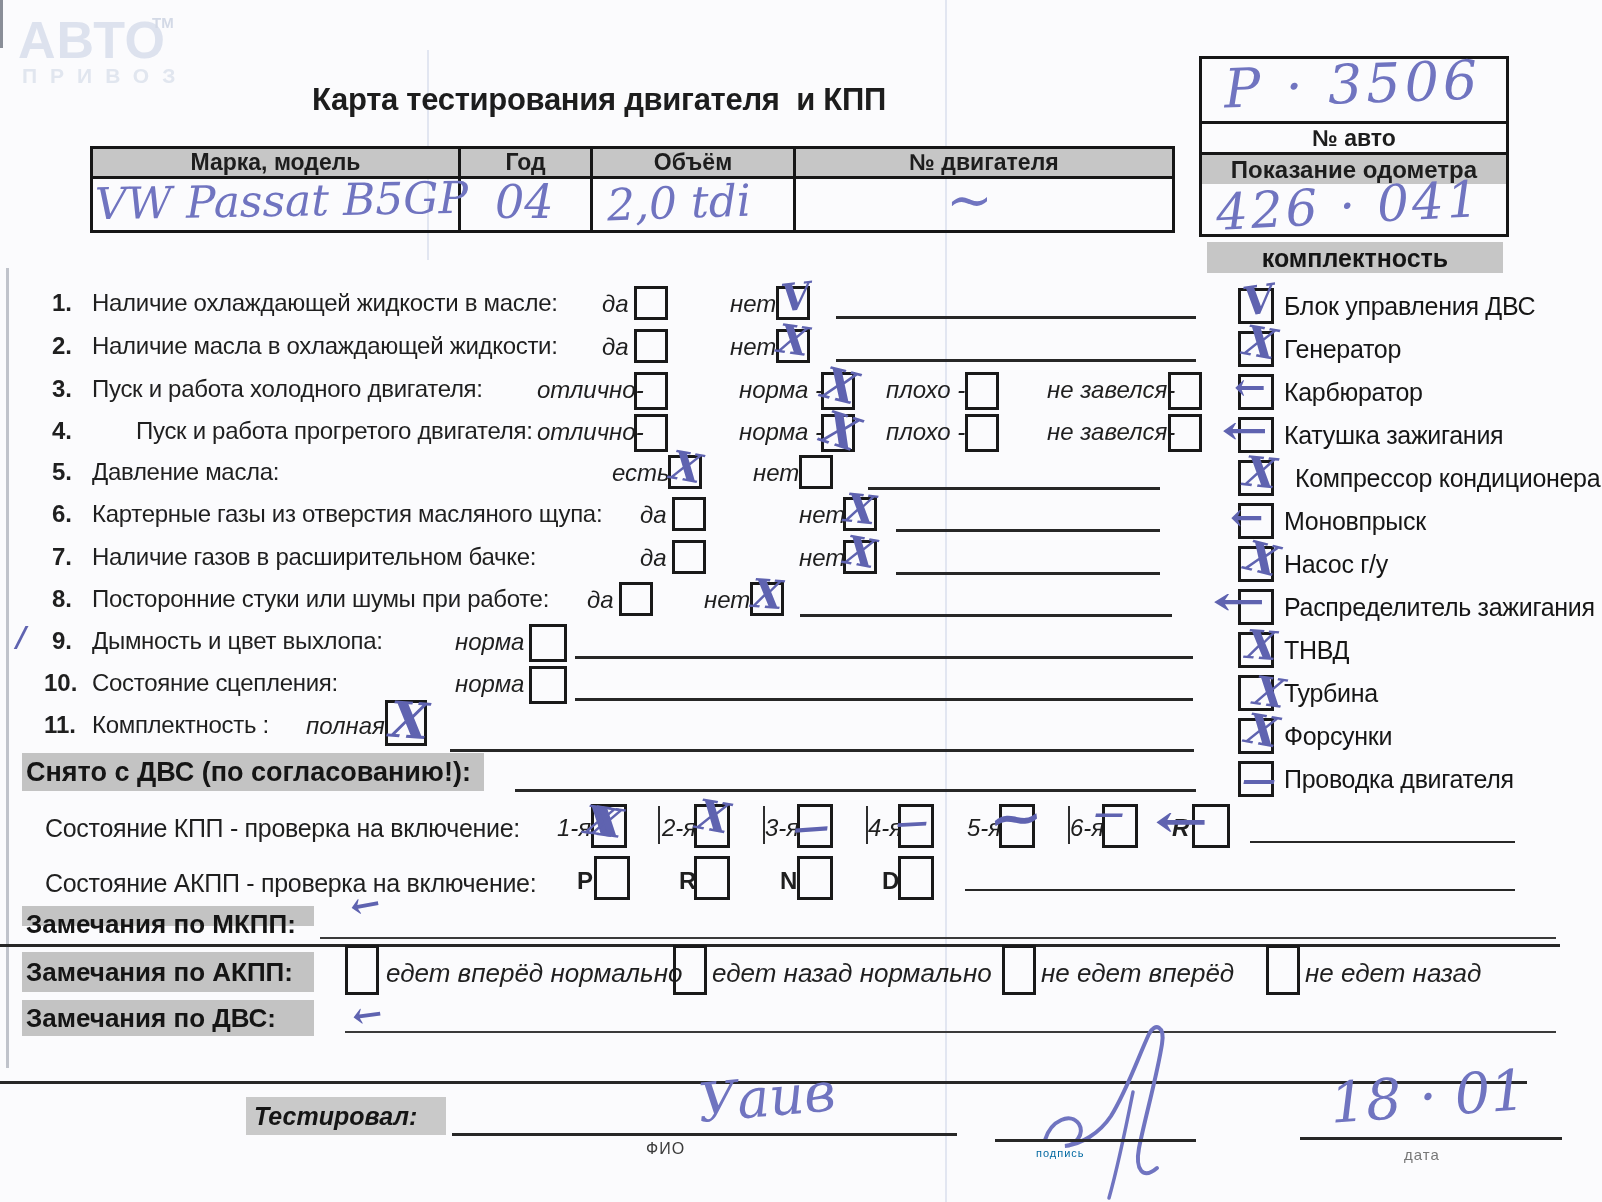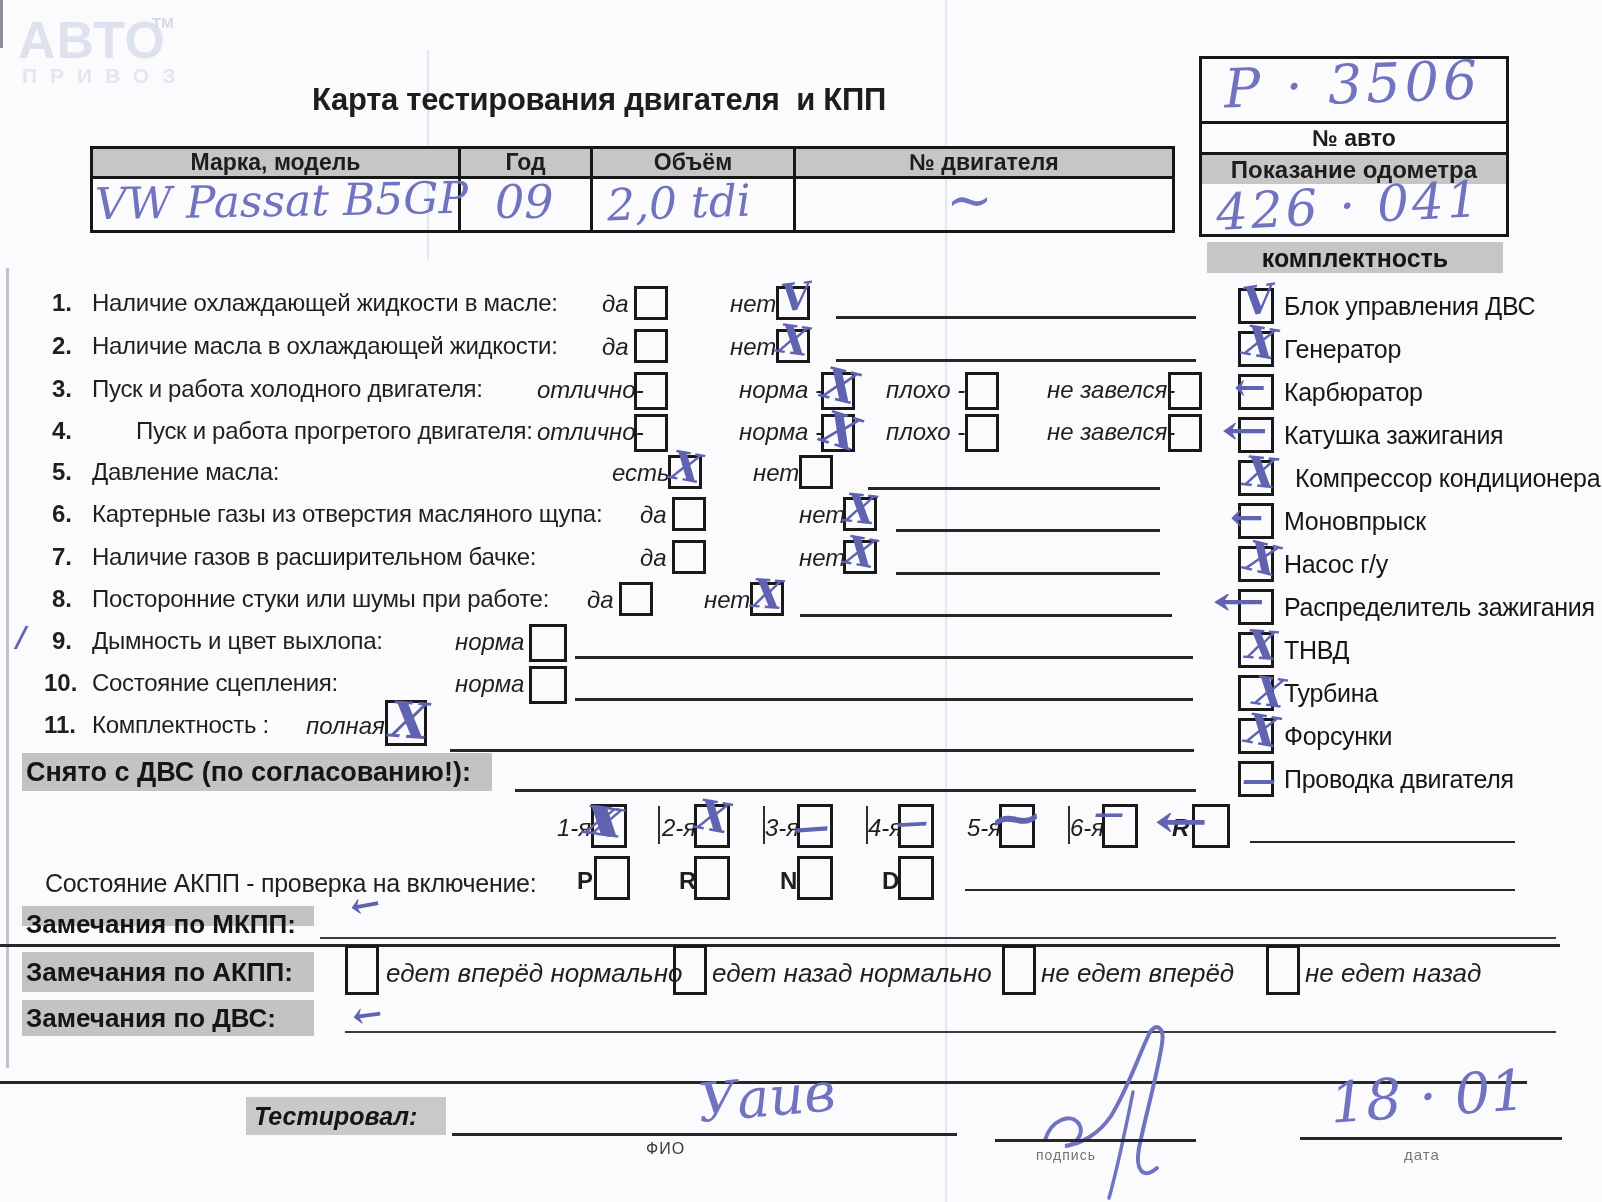--- a/index.html
+++ b/index.html
@@ -62,21 +62,21 @@
   <div class="vtable">
     <div class="vcol" style="width:368px;">
       <div class="vh">Марка, модель</div>
       <div class="vv">
           <span class="hw" style="left:2px;top:-4px;font-size:44px;transform:rotate(-1deg);">VW Passat B5GP</span>
         </div>
     </div>
     <div class="vcol" style="width:132px;">
       <div class="vh">Год</div>
       <div class="vv">
-          <span class="hw" style="left:34px;top:-4px;font-size:46px;">09</span>
+          <span class="hw" style="left:34px;top:-4px;font-size:46px;">04</span>
         </div>
     </div>
     <div class="vcol" style="width:203px;">
       <div class="vh">Объём</div>
       <div class="vv">
           <span class="hw" style="left:14px;top:-2px;font-size:44px;transform:rotate(-2deg);">2,0 tdi</span>
         </div>
     </div>
     <div class="vcol" style="flex:1;">
       <div class="vh">№ двигателя</div>
@@ -178,25 +178,26 @@
 
   <span class="num" style="left:44px;top:711px;">11.</span>
   <span class="lbl" style="left:92px;top:711px;">Комплектность :</span>
   <span class="it" style="left:306px;top:712px;">полная</span>
   <div class="bx" style="left:385px;top:700px;width:42px;height:46px;"></div>
   <span class="mk" style="left:390px;top:696px;font-size:50px;transform:rotate(4deg);">X</span>
   <div class="ln" style="left:450px;top:749px;width:744px;"></div>
 
   <span class="mk" style="left:16px;top:624px;font-size:28px;">/</span>
 
-  <div class="gb" style="left:22px;top:753px;width:462px;height:38px;padding-left:8px;">
+  <div class="gb" style="left:22px;top:753px;width:462px;height:38px;">
     <span class="tx" style="position:absolute;left:4px;top:4px;font-size:27px;">Снято с ДВС (по согласованию!):</span>
   </div>
   <div class="ln" style="left:515px;top:789px;width:681px;"></div>
 
+  <span class="lbl" style="left:45px;top:814px;font-size:25px;">Состояние КПП - проверка на включение:</span>
   <span class="it" style="left:557px;top:814px;text-align:right;">1-я</span>
   <div class="bx" style="left:591px;top:804px;width:36px;height:44px;"></div>
   <span class="mk" style="left:585px;top:800px;font-size:40px;letter-spacing:-24px;transform:rotate(8deg);">XX</span>
   <div class="sep" style="left:658px;top:806px;"></div>
   <span class="it" style="left:662px;top:814px;">2-я</span>
   <div class="bx" style="left:694px;top:804px;width:36px;height:44px;"></div>
   <span class="mk" style="left:697px;top:796px;font-size:42px;transform:rotate(10deg);">X</span>
   <div class="sep" style="left:763px;top:806px;"></div>
   <span class="it" style="left:765px;top:814px;">3-я</span>
   <div class="bx" style="left:797px;top:804px;width:36px;height:44px;"></div>
@@ -312,19 +313,19 @@
 
   <span class="hw" style="left:698px;top:1066px;font-size:54px;transform:rotate(-5deg);">Уаив</span>
   <div class="ln" style="left:452px;top:1133px;width:505px;"></div>
   <span class="sm" style="left:646px;top:1140px;">ФИО</span>
 
   <svg class="abs" style="left:1015px;top:1022px;" width="210" height="180" viewBox="0 0 210 180">
     <path d="M30 118 C36 98 56 90 64 102 C70 112 60 124 50 124 C66 122 84 112 96 94 C112 68 122 38 134 12 C140 0 150 4 147 22 C142 54 130 96 124 126 C120 148 128 158 142 146" fill="none" stroke="#7074c0" stroke-width="4" stroke-linecap="round"></path>
     <path d="M118 70 C110 110 102 148 94 176" fill="none" stroke="#7074c0" stroke-width="3.5" stroke-linecap="round"></path>
   </svg>
   <div class="ln" style="left:995px;top:1139px;width:201px;"></div>
-  <span class="sm" style="left:1036px;top:1147px;color:#737373;font-size:14px;">подпись</span>
+  <span class="sm" style="left:1036px;top:1147px;color:#0369a1;font-size:11px;">подпись</span>
 
   <span class="hw" style="left:1330px;top:1064px;font-size:56px;transform:rotate(-4deg);">18 · 01</span>
   <div class="ln" style="left:1300px;top:1137px;width:262px;"></div>
   <span class="sm" style="left:1404px;top:1146px;color:#777;font-size:15px;">дата</span>
 
 </div>
 
 </body></html>

